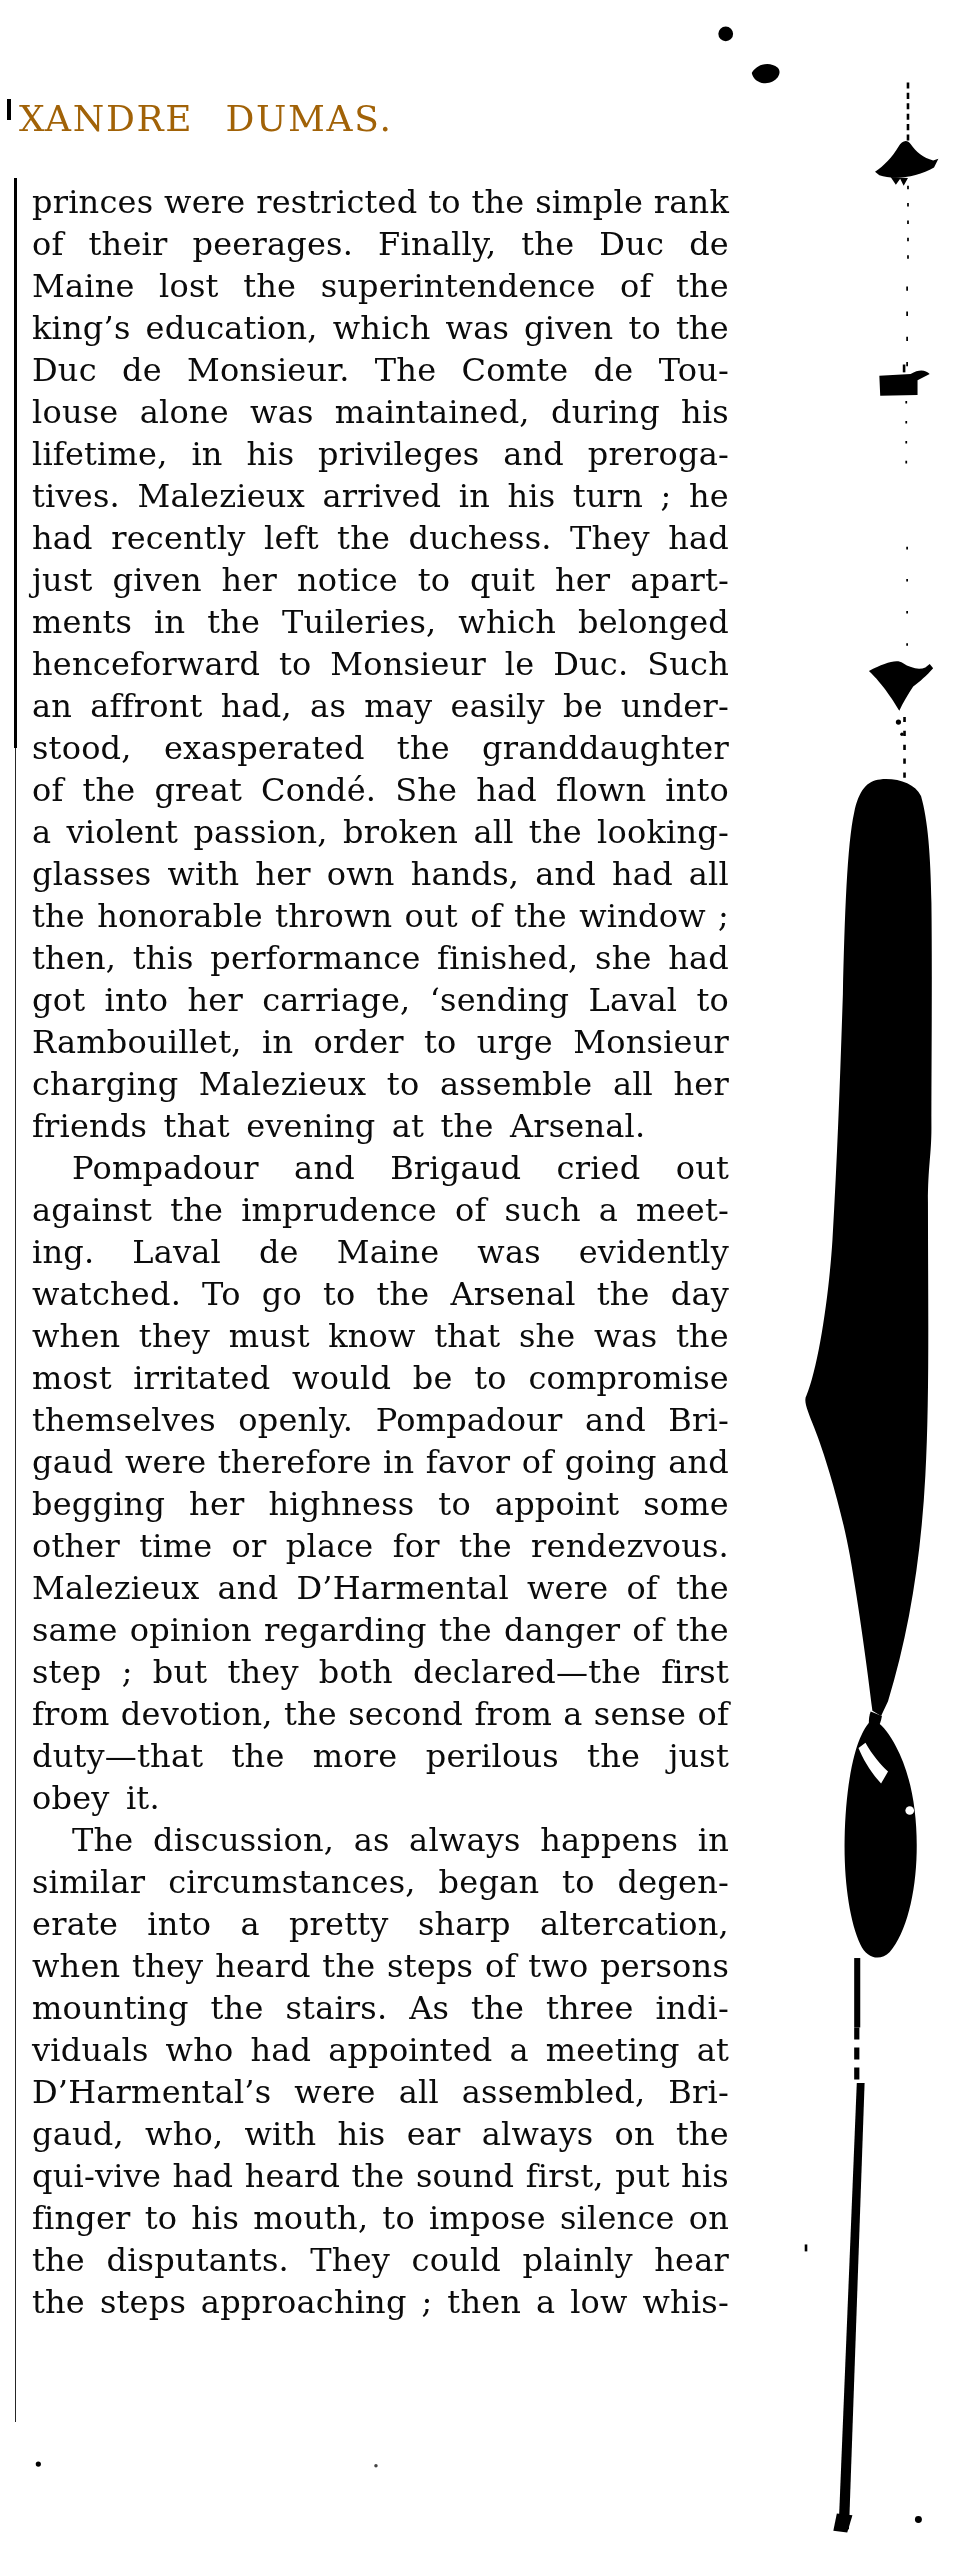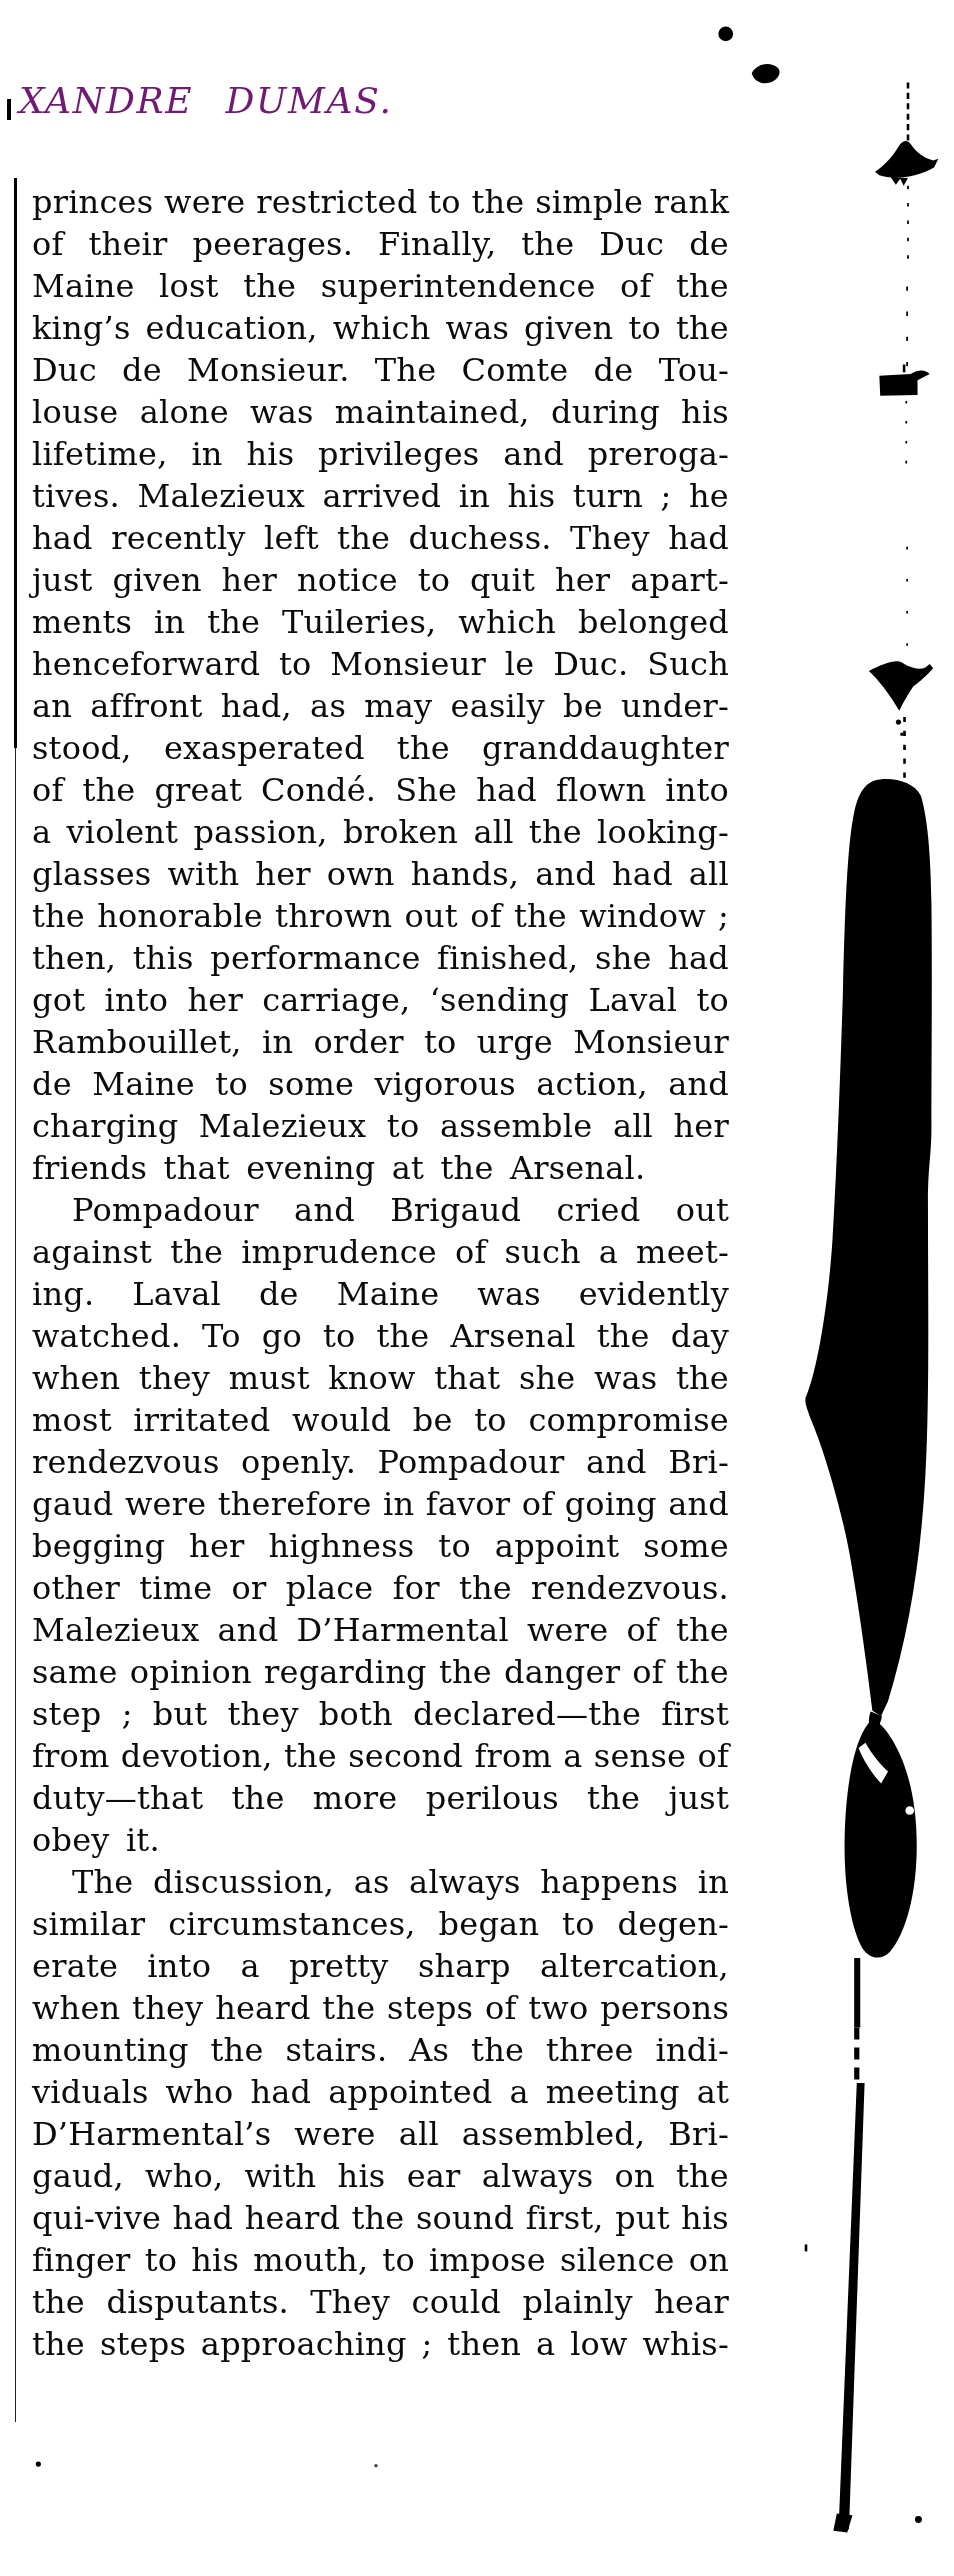--- a/index.html
+++ b/index.html
@@ -8,24 +8,24 @@
     background:#ffffff;
     position:relative;
     font-family:"DejaVu Serif","Liberation Serif",serif;
     color:#0b0b0b;
     overflow:hidden;
   }
   .page { position:absolute; inset:0; }
 
   
   .running-header {
-    position:absolute; left:19px; top:80px;
-    font-style:italic; font-size:36px; line-height:42px;
+    position:absolute; left:19px; top:98px;
+    font-size:36px; line-height:42px;
     letter-spacing:1.7px; word-spacing:19px; white-space:nowrap;
-    color:#701a75;
+    color:#a16207;
   }
   .edge-mark {
     position:absolute; left:7px; top:99px; width:3.5px; height:21px;
     background:#000;
   }
 
   
   .rule-main { position:absolute; left:14px; top:178px; width:2.6px; height:570px; background:#000; }
   .rule-thin { position:absolute; left:14.8px; top:408px; width:1.7px; height:2014px; background:#000; opacity:.85; }
 
@@ -72,32 +72,31 @@
         <div class="line">henceforward to Monsieur le Duc. Such</div>
         <div class="line">an affront had, as may easily be under-</div>
         <div class="line">stood, exasperated the granddaughter</div>
         <div class="line">of the great Condé. She had flown into</div>
         <div class="line">a violent passion, broken all the looking-</div>
         <div class="line">glasses with her own hands, and had all</div>
         <div class="line">the honorable thrown out of the window ;</div>
         <div class="line">then, this performance finished, she had</div>
         <div class="line">got into her carriage, ʻsending Laval to</div>
         <div class="line">Rambouillet, in order to urge Monsieur</div>
-        <div class="line">de Maine to some vigorous action, and</div>
         <div class="line">charging Malezieux to assemble all her</div>
         <div class="line natural">friends that evening at the Arsenal.</div>
       </div>
       <div>
         <div class="line indent">Pompadour and Brigaud cried out</div>
         <div class="line">against the imprudence of such a meet-</div>
         <div class="line">ing. Laval de Maine was evidently</div>
         <div class="line">watched. To go to the Arsenal the day</div>
         <div class="line">when they must know that she was the</div>
         <div class="line">most irritated would be to compromise</div>
-        <div class="line">rendezvous openly. Pompadour and Bri-</div>
+        <div class="line">themselves openly. Pompadour and Bri-</div>
         <div class="line">gaud were therefore in favor of going and</div>
         <div class="line">begging her highness to appoint some</div>
         <div class="line">other time or place for the rendezvous.</div>
         <div class="line">Malezieux and D’Harmental were of the</div>
         <div class="line">same opinion regarding the danger of the</div>
         <div class="line">step ; but they both declared—the first</div>
         <div class="line">from devotion, the second from a sense of</div>
         <div class="line">duty—that the more perilous the just</div>
         <div class="line natural">obey it.</div>
       </div>

